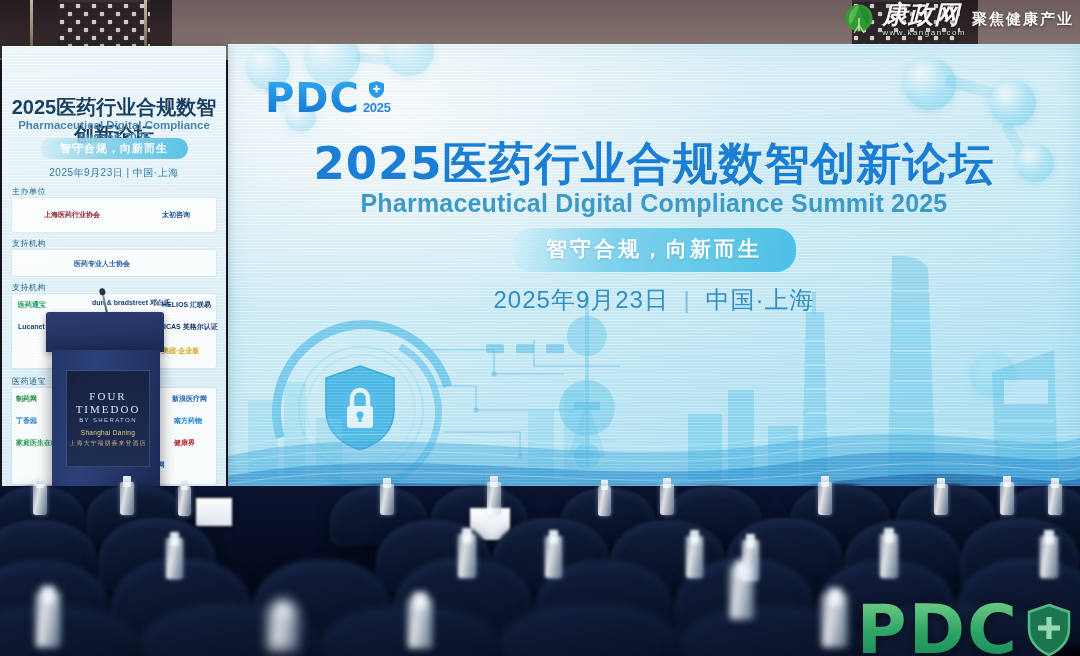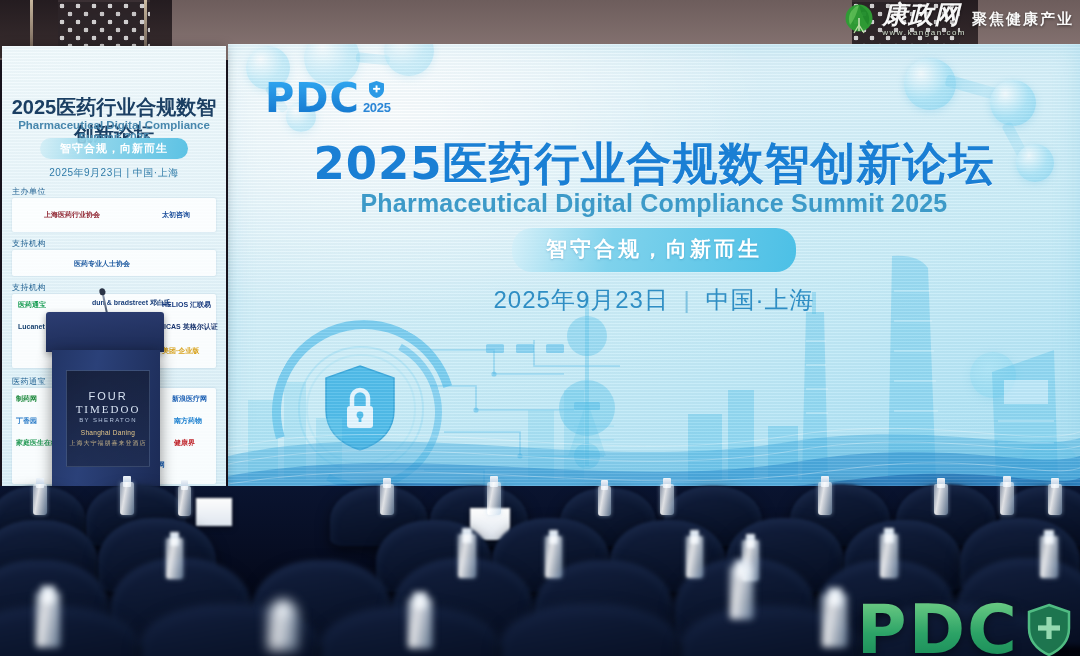--- a/index.html
+++ b/index.html
@@ -113,21 +113,21 @@
   .podium-top{position:absolute;left:46px;top:312px;width:118px;height:40px;
        background:linear-gradient(175deg,#2c3d72,#1c2b55);border-radius:3px 3px 0 0;
        box-shadow:0 3px 7px rgba(0,0,0,.4);}
   .podium-body{position:absolute;left:52px;top:350px;width:108px;height:155px;
        background:linear-gradient(100deg,#223566,#2b4179 35%,#1b2a54 100%);
        box-shadow:0 4px 14px rgba(0,0,0,.45);}
   .podium-plaque{position:absolute;left:14px;top:20px;width:82px;height:95px;
        background:linear-gradient(160deg,rgba(20,28,52,.85),rgba(30,44,80,.75));
        border:1px solid rgba(130,160,205,.3);display:flex;flex-direction:column;
        align-items:center;justify-content:center;gap:1px;}
-  .pl-four{font-size:11px;letter-spacing:2px;color:#d7e2f2;font-family:Liberation Sans, sans-serif;}
+  .pl-four{font-size:11px;letter-spacing:2px;color:#d7e2f2;font-family:Liberation Serif, serif;}
   .pl-points{font-size:11px;letter-spacing:2px;color:#d7e2f2;font-family:"Liberation Serif",serif;}
   .pl-by{font-size:6px;letter-spacing:1.4px;color:#b5c5de;margin-top:1px;}
   .pl-city{font-size:6.5px;color:#e6c98c;margin-top:5px;letter-spacing:.3px;}
   .pl-cn{font-size:6px;color:#c8b489;margin-top:2px;letter-spacing:1px;}
 
   .mic{position:absolute;left:104px;top:292px;width:2px;height:24px;
        background:linear-gradient(180deg,#9aa6bb,#3c4a62);transform:rotate(-12deg);}
   .mic-head{position:absolute;left:-2px;top:-4px;width:6px;height:7px;border-radius:50%;background:#2a3346;}
 
   

